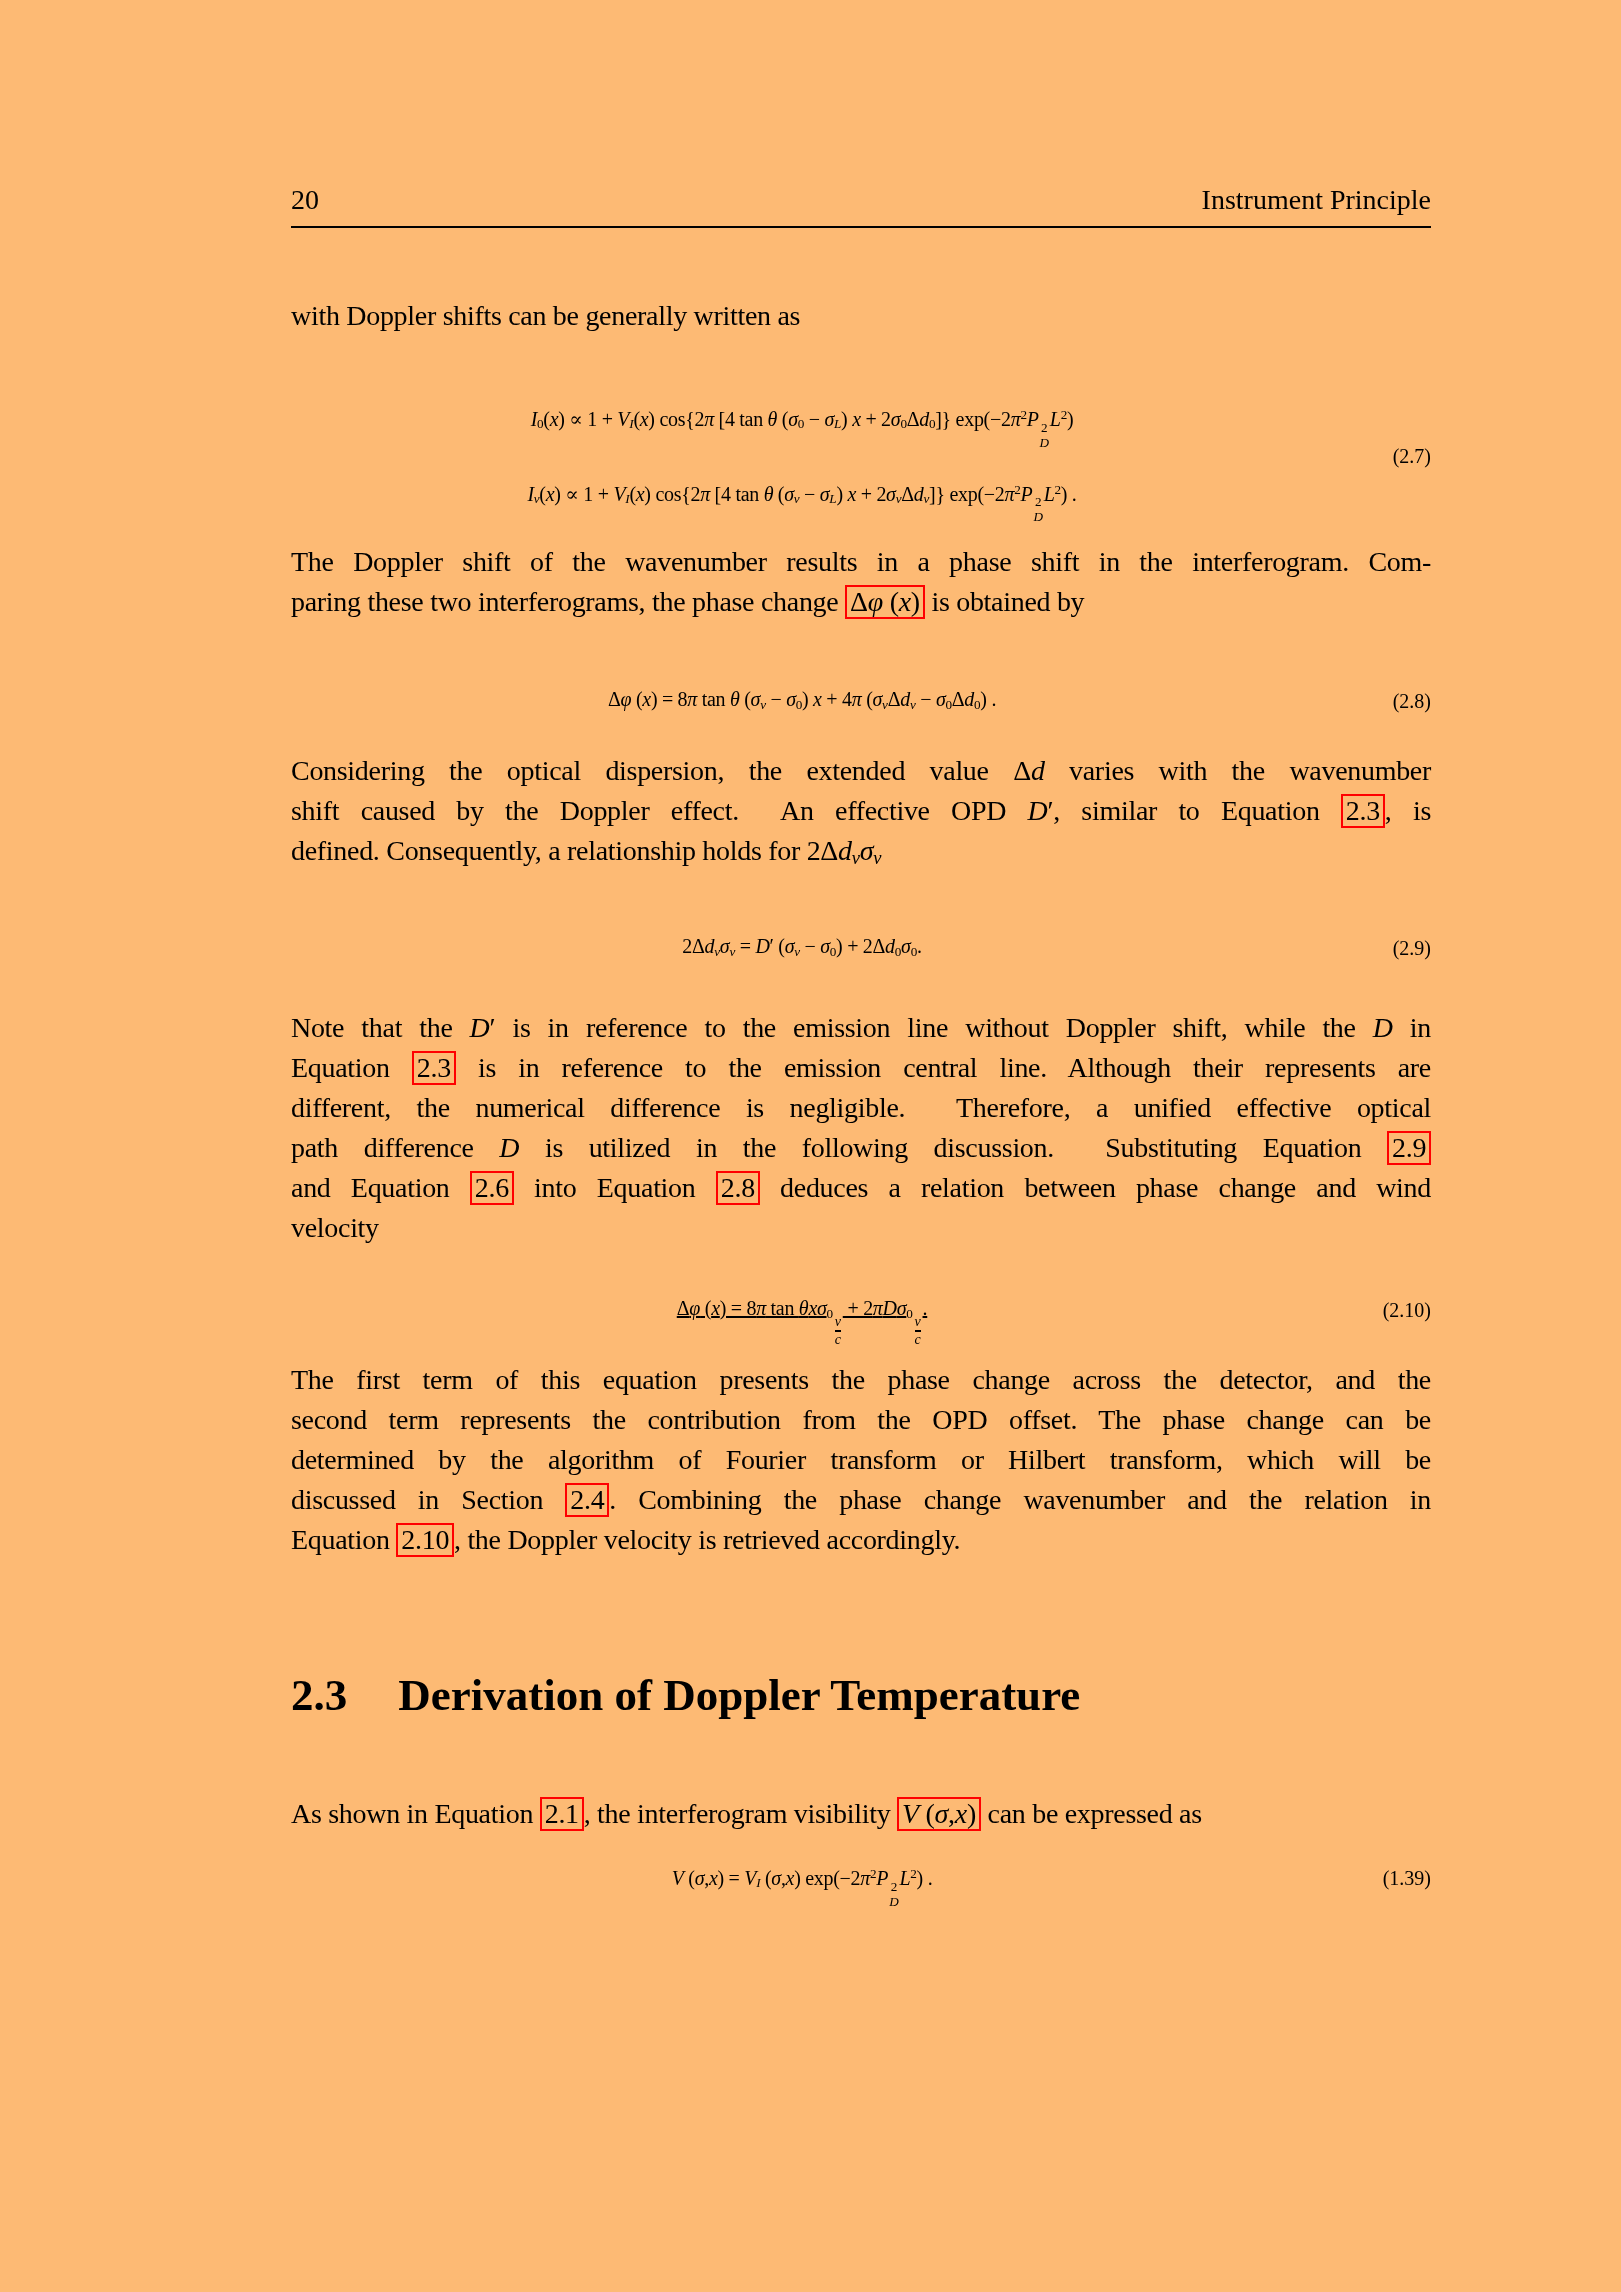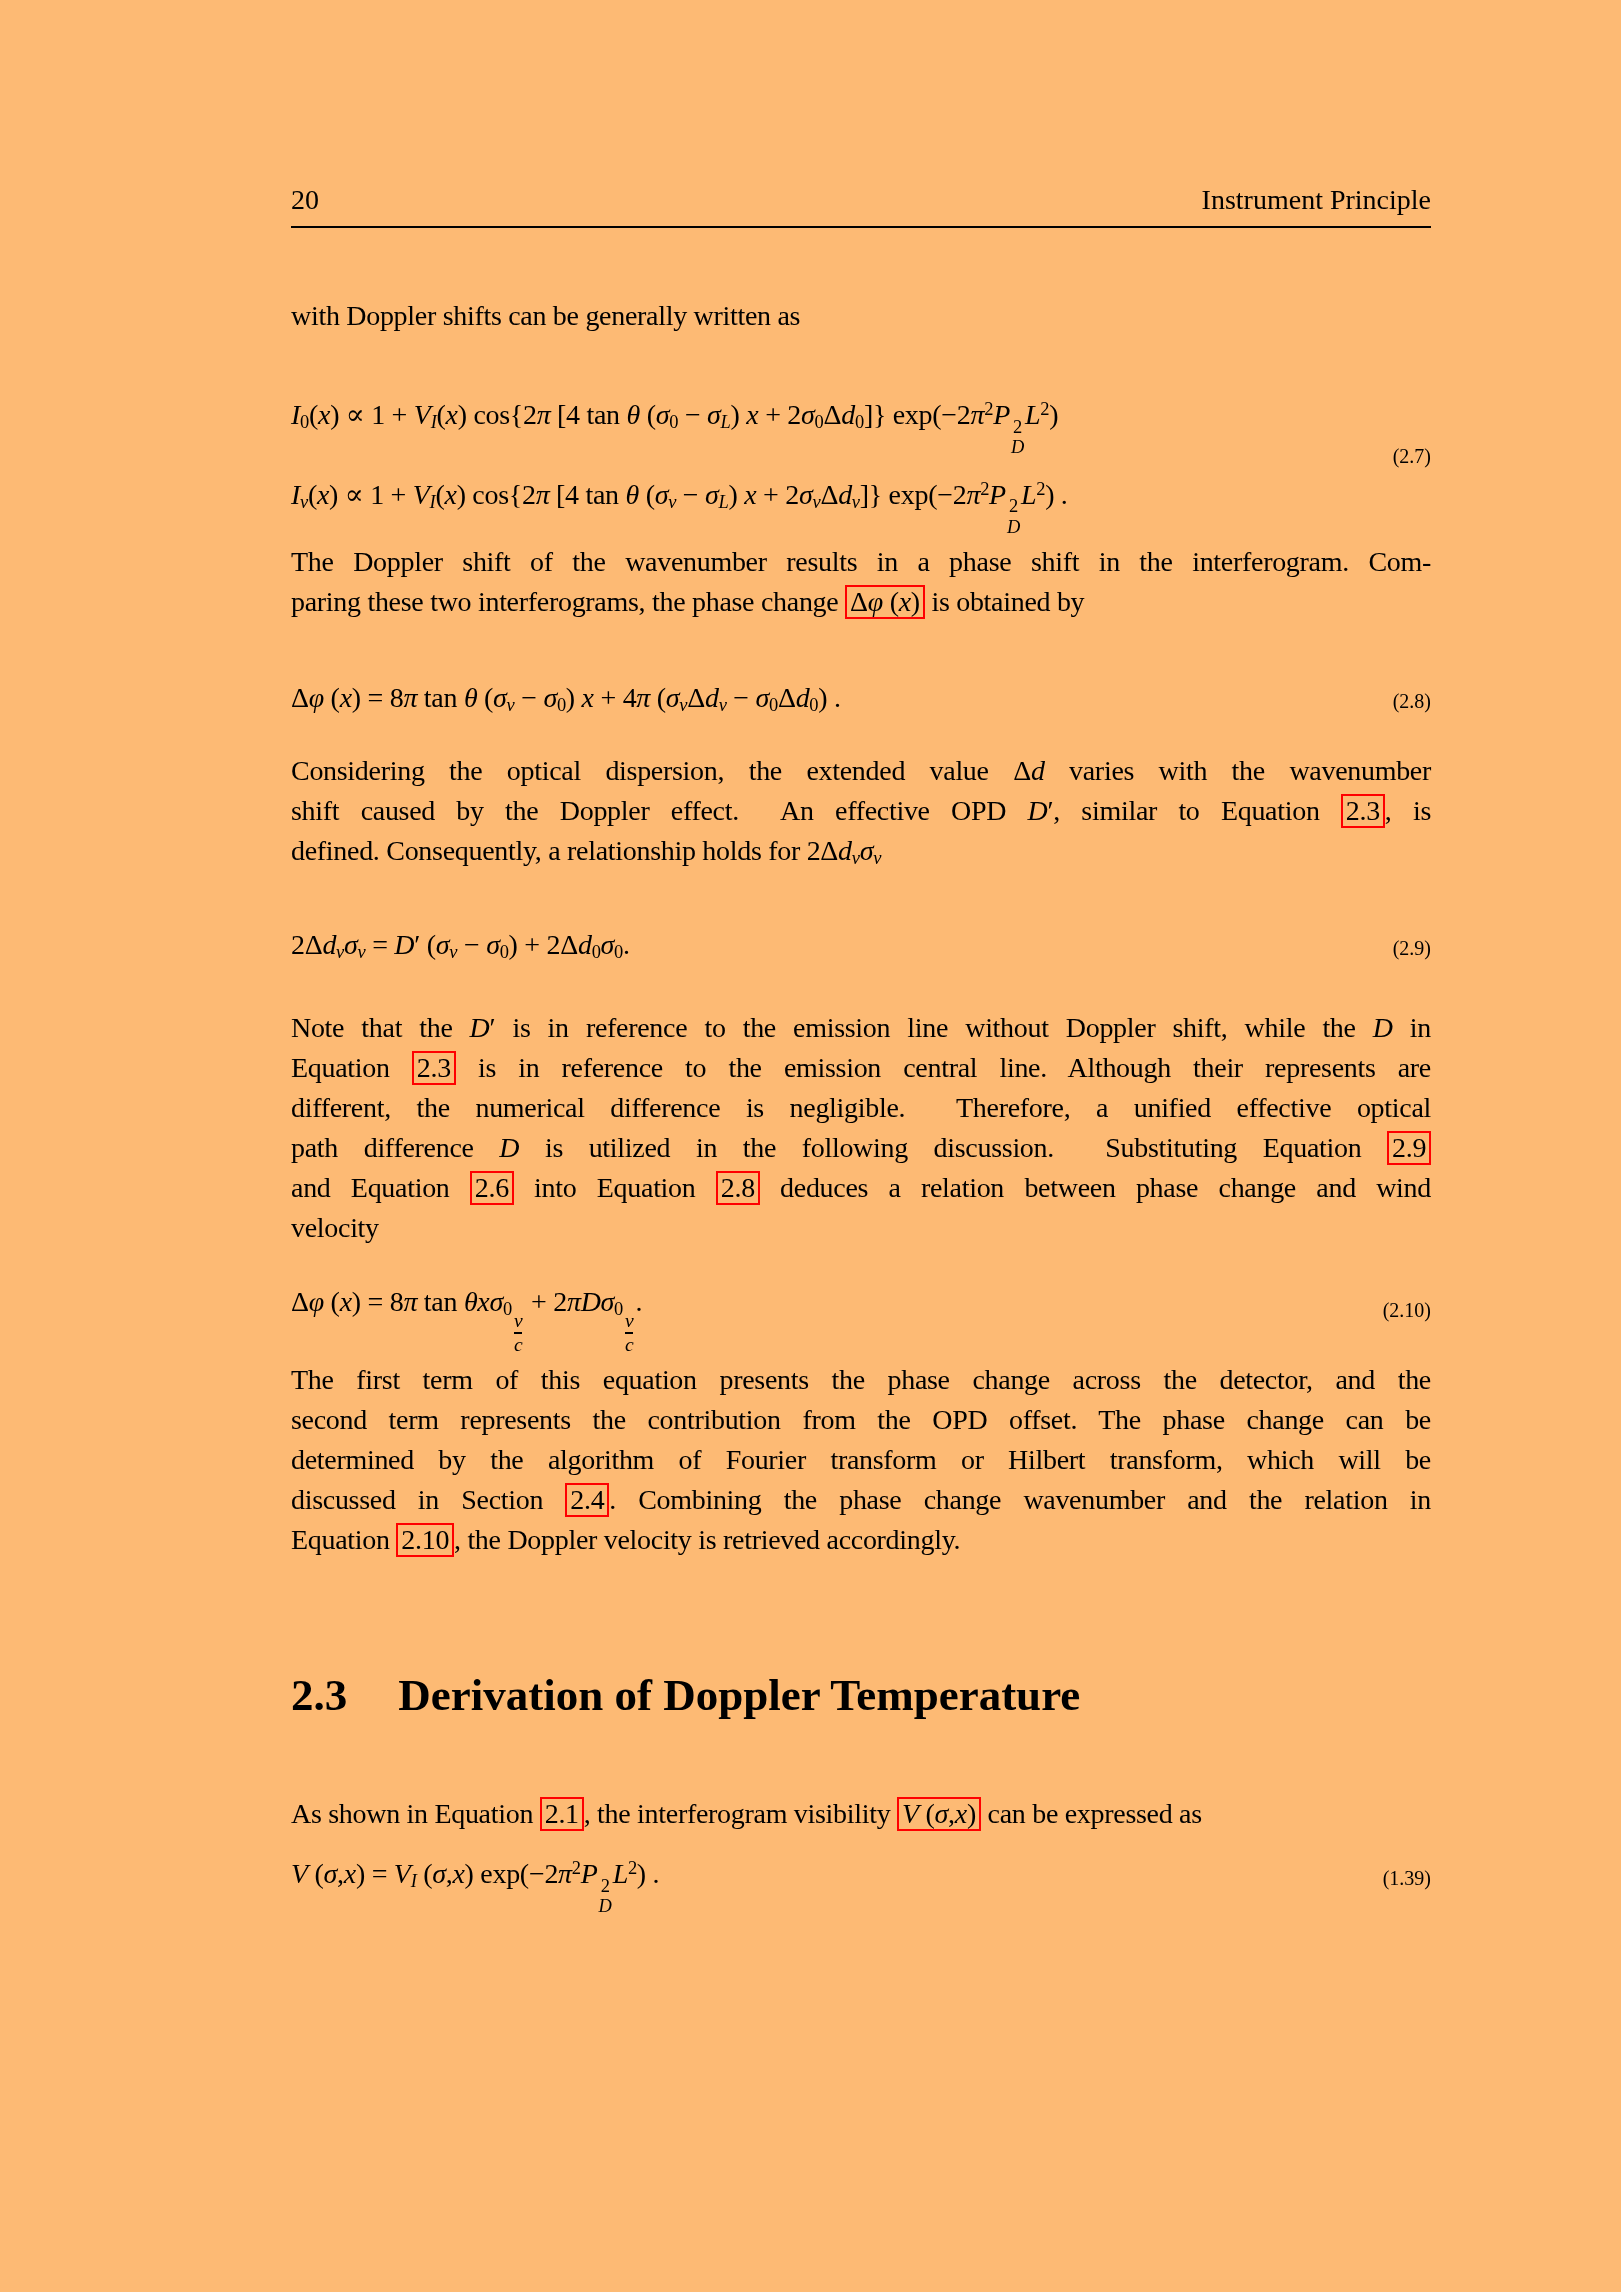--- a/index.html
+++ b/index.html
@@ -6,24 +6,24 @@
   .page{
     position:relative;width:1621px;height:2293px;background:#fdba74;
     font-family:"Liberation Serif","DejaVu Serif",serif;color:#000000;overflow:hidden;
   }
   .header{position:absolute;left:291px;width:1140px;top:184px;display:flex;justify-content:space-between;font-size:28px;line-height:32px;}
   .rule{position:absolute;left:291px;width:1140px;top:226px;height:2px;background:#000000;}
   .para{position:absolute;left:291px;width:1140px;font-size:28px;letter-spacing:-0.3px;}
   .line{line-height:40px;white-space:nowrap;}
   .line.j{text-align:justify;text-align-last:justify;}
   .eq{position:absolute;left:291px;width:1140px;display:flex;align-items:center;}
-  .eqmath{flex:1 1 auto;text-align:left;font-size:28px;letter-spacing:-0.3px;}
+  .eqmath{flex:1 1 auto;text-align:center;font-size:20px;letter-spacing:-0.3px;}
   .eqline{line-height:55px;white-space:nowrap;}
   .eq-tall .eqline{line-height:65px;}
-  .eq-frac .eqline{line-height:73px;}
+  .eq-frac .eqline{line-height:73px;text-decoration:underline;}
   .eqnum{width:118px;text-align:right;font-size:20px;}
   .secheading{position:absolute;left:291px;width:1140px;top:1670px;font-weight:bold;font-size:45px;line-height:51px;display:flex;gap:51px;}
   .it{font-style:italic;}
   .sub{font-size:66%;vertical-align:-0.22em;}
   .isub{font-size:66%;vertical-align:-0.22em;font-style:italic;}
   .sup{font-size:66%;vertical-align:0.5em;}
   .linkbox{border:2px solid var(--linkcolor,#ff0000);padding:0 2.9px;display:inline-block;line-height:1.08;}
   .stack{display:inline-flex;flex-direction:column;align-items:center;font-size:66%;line-height:1;vertical-align:-0.45em;margin:0 1px;}
   .st-sup{display:block;}
   .st-sub{display:block;font-style:italic;margin-top:2px;}

